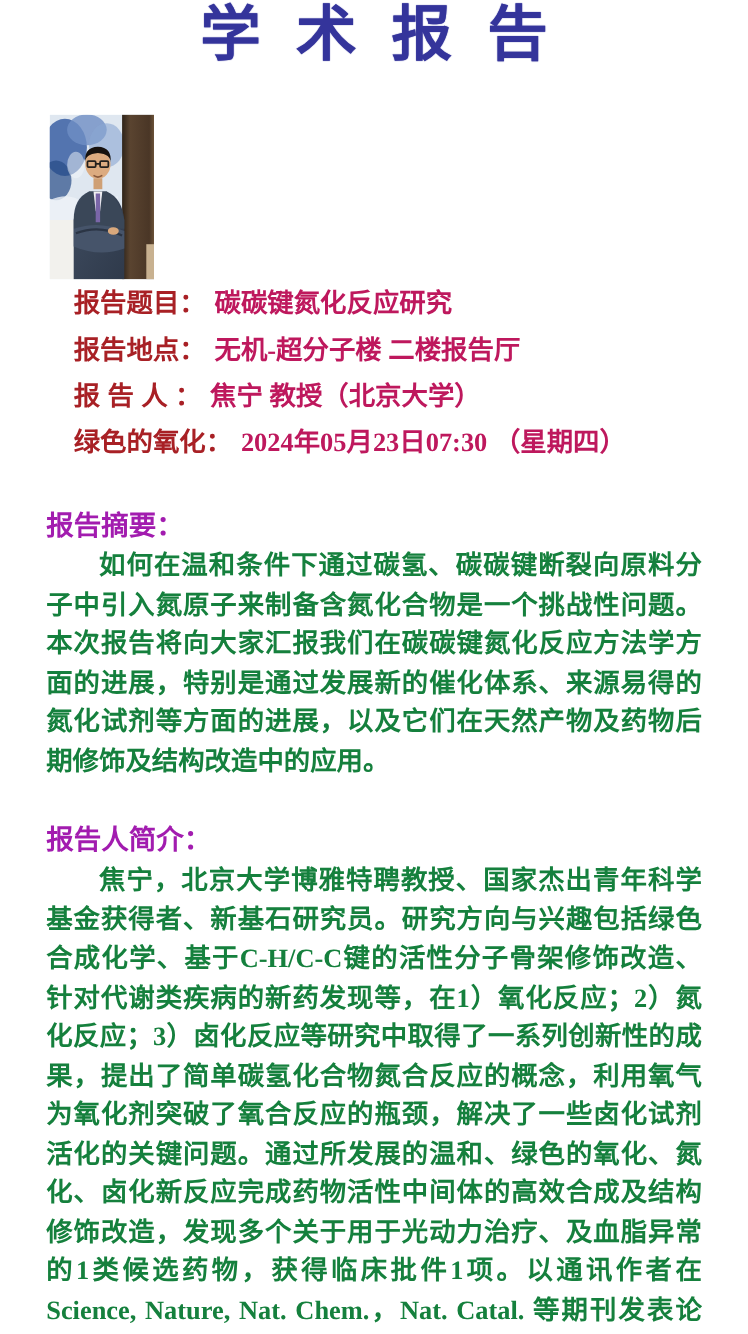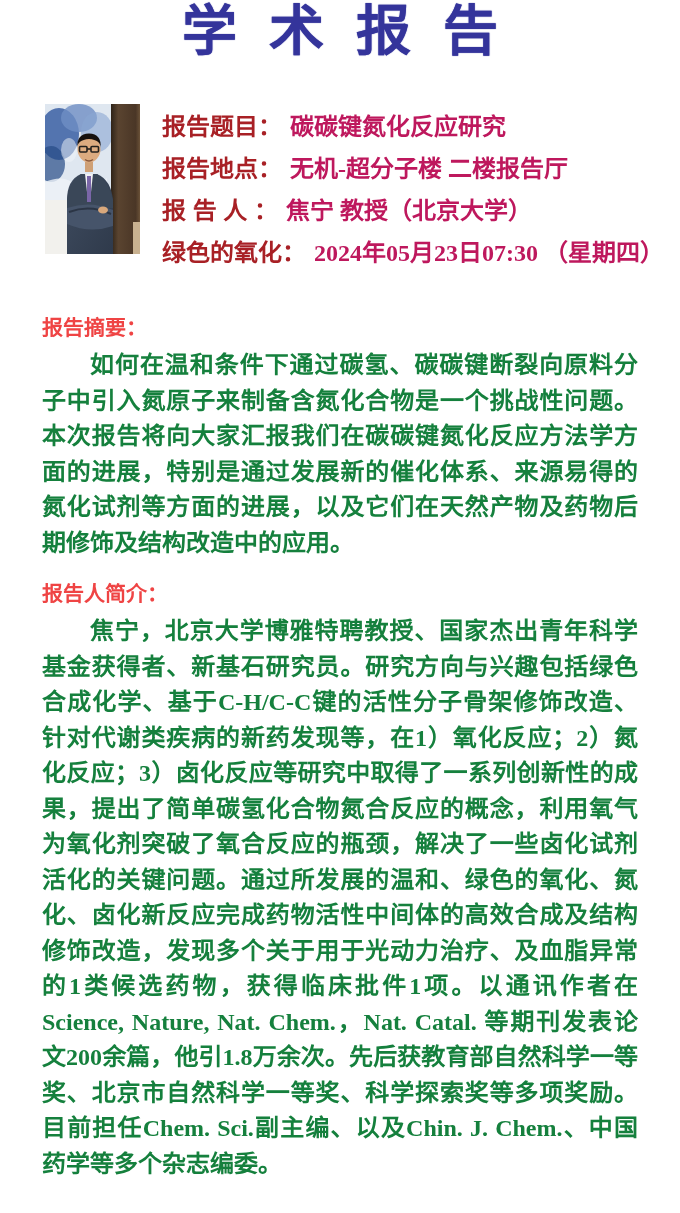--- a/index.html
+++ b/index.html
@@ -24,20 +24,21 @@
     font-size: 55px;
     line-height: 62px;
     letter-spacing: 32px;
     color: #34349b;
     text-shadow: 0 0 1px #34349b;
   }
   .header-block {
     display: flex;
     align-items: flex-start;
     margin: 42px 30px 0 45px;
+    flex-direction: column;
   }
   .speaker-photo {
     flex: 0 0 auto;
     width: 95px;
     height: 150px;
     overflow: hidden;
   }
   .speaker-photo svg { display: block; }
   .info-list {
     margin-left: 22px;
@@ -59,26 +60,26 @@
   .info-value {
     font-weight: bold;
     font-size: 24px;
     margin-left: 8px;
     color: #be185d;
   }
   .section-heading {
     margin: 38px 42px 0 42px;
     font-family: "Liberation Sans", "DejaVu Sans", sans-serif;
     font-weight: bold;
-    font-size: 21px;
+    font-size: 25px;
     line-height: 32px;
-    color: #ef4444;
+    color: #a21caf;
   }
   .section-heading.bio-heading {
-    margin-top: 17px;
+    margin-top: 37px;
   }
   .para {
     margin: 4px 42px 0 42px;
     font-weight: bold;
     font-size: 24px;
     line-height: 35.5px;
     text-align: justify;
     text-justify: inter-ideograph;
     text-indent: 2em;
     color: #15803d;

